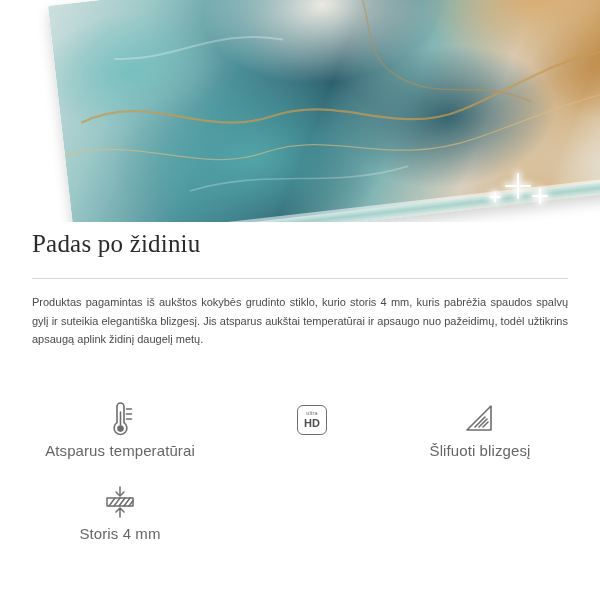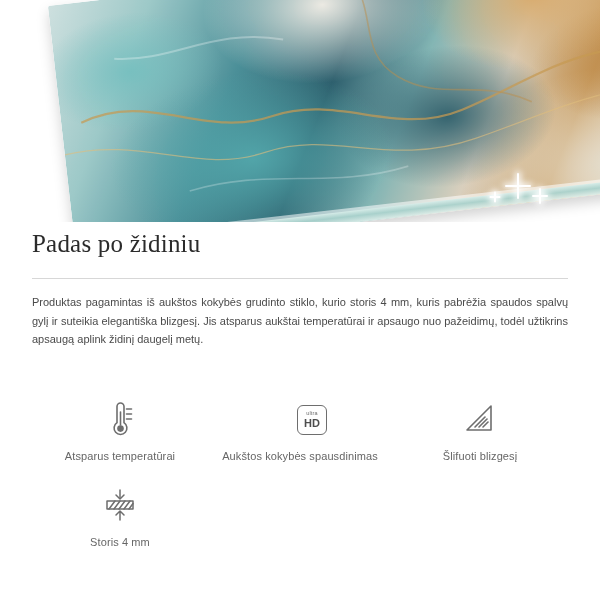--- a/index.html
+++ b/index.html
@@ -138,24 +138,23 @@
     align-items: center;
     justify-content: flex-start;
   }
   .feature-icon {
     height: 44px;
     display: flex;
     align-items: center;
     justify-content: center;
   }
   .feature-label {
-    margin-top: 8px;
-    font-size: 11px;
+    font-size: 15px;
     color: #666666;
-    text-align: right;
+    text-align: left;
     letter-spacing: 0.1px;
   }
   .ultrahd-box {
     width: 30px;
     height: 30px;
     border: 1.6px solid #6e6e6e;
     border-radius: 6px;
     display: flex;
     flex-direction: column;
     align-items: center;
@@ -215,21 +214,20 @@
       <div class="feature-label">Atsparus temperatūrai</div>
     </div>
 
     <div class="feature">
       <div class="feature-icon">
         <div class="ultrahd-box">
           <span class="u1">ultra</span>
           <span class="u2">HD</span>
         </div>
       </div>
-      <div class="feature-label">Aukštos kokybės spausdinimas</div>
     </div>
 
 
 
     <div class="feature">
       <div class="feature-icon">
         <svg width="38" height="36" viewBox="0 0 38 36" fill="none" stroke="#6e6e6e" stroke-width="1.6" stroke-linecap="round" stroke-linejoin="round">
           <path d="M6 28 L30 4 L30 28 Z"></path>
           <line x1="14" y1="25" x2="24" y2="15"></line>
           <line x1="18" y1="25" x2="26" y2="17"></line>

